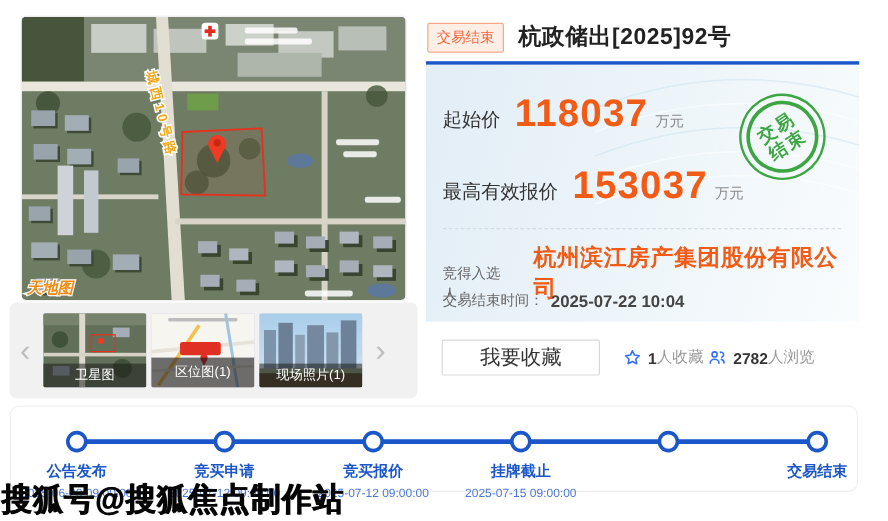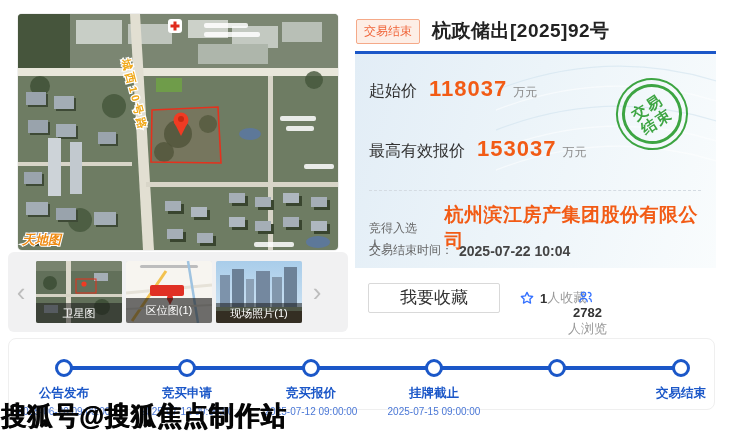--- a/index.html
+++ b/index.html
@@ -33,21 +33,21 @@
     letter-spacing:.5px; }
   #blue-rule { left:355px; top:51px; width:361px; height:3px; background:#1b57c8; }
 
   
   #info-panel { left:355px; top:54px; width:361px; height:214px;
     background:linear-gradient(108deg,#e2edf6 0%,#ecf4f9 45%,#f9fcfd 100%); }
   #panel-pattern { position:absolute; right:0; top:0; width:220px; height:140px;
     opacity:.55; pointer-events:none; }
   .price-row { position:absolute; left:14px; display:flex; align-items:baseline; }
   .price-label { font-size:16px; color:#333; }
-  .price-value { font-size:22px; font-weight:900; color:#f25b15; margin-left:12px;
+  .price-value { font-size:32px; font-weight:900; color:#f25b15; margin-left:12px;
     letter-spacing:1px; }
   .price-unit { font-size:12px; color:#8b8b8b; margin-left:6px; }
   #dash-sep { position:absolute; left:14px; top:136px; width:332px;
     border-top:1px dashed #d4dbe2; }
   #winner-row { position:absolute; left:14px; top:148px; display:flex; align-items:flex-end; }
   .small-label { font-size:12px; color:#666; }
   #winner-name { font-size:19px; font-weight:bold; color:#f25b15; margin-left:4px;
     letter-spacing:.5px; }
   #endtime-row { position:absolute; left:14px; top:188px; display:flex; align-items:center;justify-content:flex-end; }
   #end-time { font-size:14px; color:#444; font-weight:600; margin-left:6px; }
@@ -64,21 +64,21 @@
 
   
   #fav-button { left:368px; top:283px; width:132px; height:30px; background:#fff;
     border:1px solid #d9d9d9; border-radius:2px; font-size:17px; color:#333;
     text-align:center; line-height:28px; cursor:pointer; }
   .stat { position:absolute; top:289px; display:flex; align-items:center; font-size:13px; }
   .stat svg { margin-right:5px; }
   .stat .count { color:#333; font-weight:600; }
   .stat .suffix { color:#999; }
   #fav-stat { left:519px; cursor:pointer; }
-  #view-stat { left:568px;flex-direction:column; }
+  #view-stat { left:589px; }
 
   
   #timeline-card { left:8px; top:338px; width:707px; height:72px; background:#fff;
     border:1px solid #efefef; border-radius:8px; }
   #tl-line { position:absolute; left:55px; top:27px; width:617px; height:4px;
     background:#1b57c8; border-radius:2px; }
   .tl-node { position:absolute; top:20px; width:18px; height:18px; background:#fff;
     border:3px solid #1b57c8; border-radius:50%; }
   .tl-step { position:absolute; top:46px; width:140px; text-align:center; }
   .tl-label { font-size:12.5px; font-weight:bold; color:#1b57c8; }

